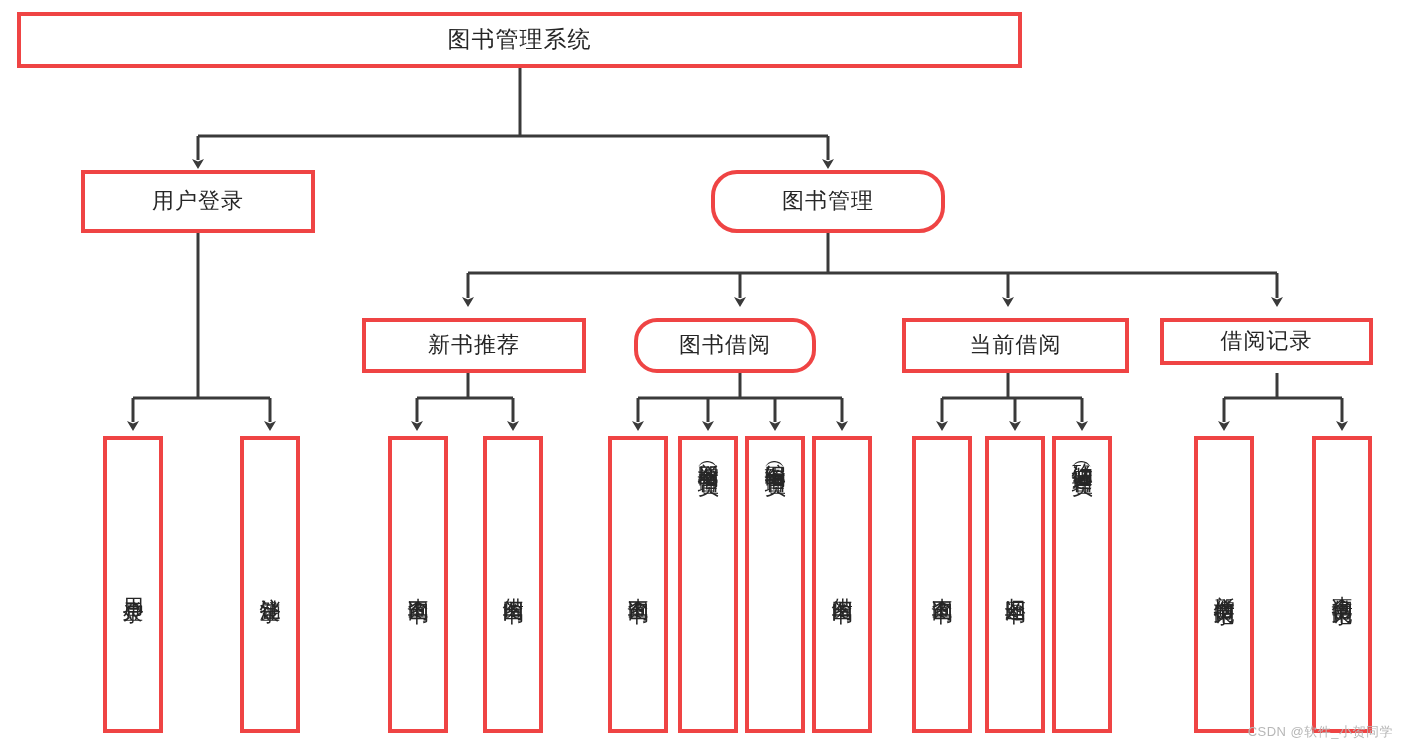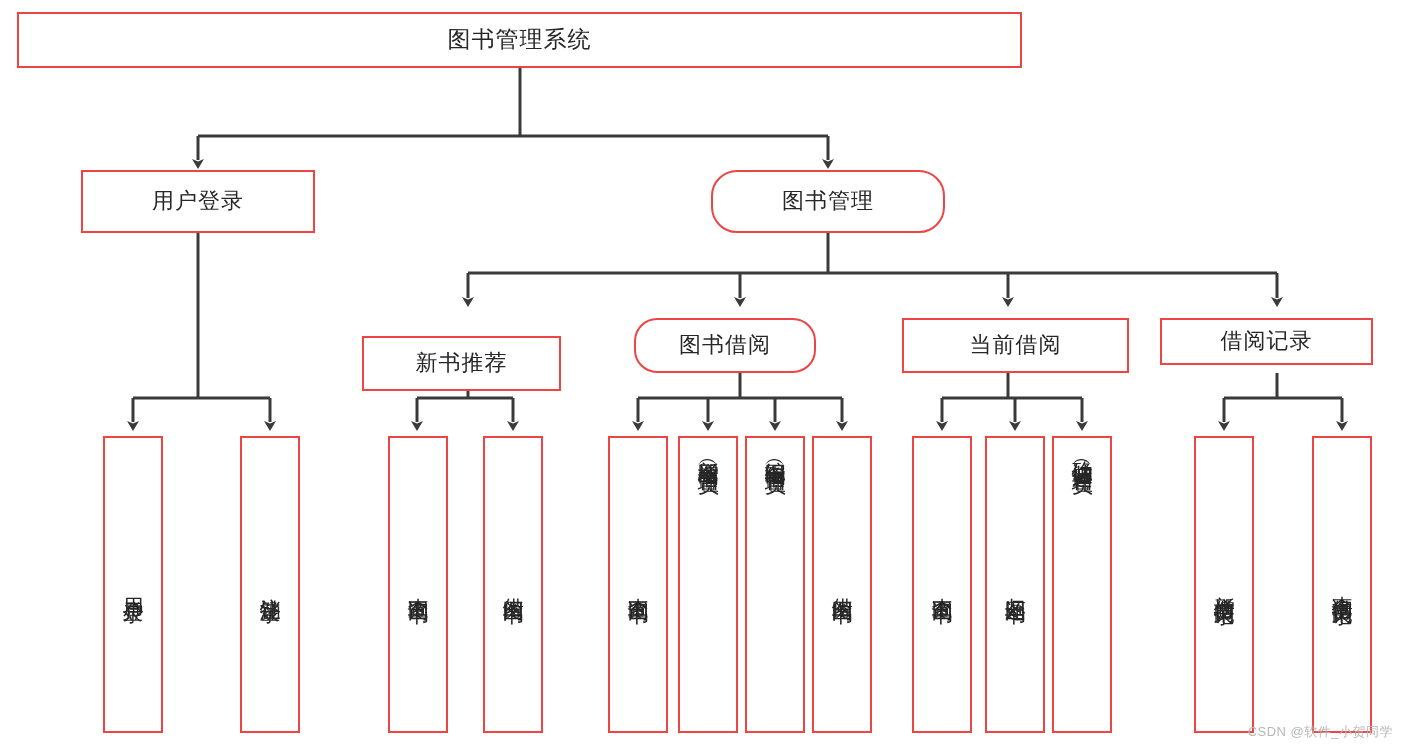--- a/index.html
+++ b/index.html
@@ -20,21 +20,21 @@
   #edges {
     position: absolute;
     left: 0;
     top: 0;
     width: 1405px;
     height: 747px;
   }
   .node {
     position: absolute;
     box-sizing: border-box;
-    border: 2px solid #ef4444;
+    border: 4px solid #ef4444;
     background: #ffffff;
     color: #262626;
     display: flex;
     align-items: center;
     justify-content: center;
     text-align: center;
   }
   .node.horiz {
     font-size: 22px;
     letter-spacing: 1px;
@@ -121,21 +121,21 @@
       <path d="M1224,398 L1224,422" marker-end="url(#arrow)"></path>
       <path d="M1342,398 L1342,422" marker-end="url(#arrow)"></path>
     </g>
   </svg>
 
   <div class="node horiz root" style="left:17px; top:12px; width:1005px; height:56px;">图书管理系统</div>
 
   <div class="node horiz" style="left:81px; top:170px; width:234px; height:63px;">用户登录</div>
   <div class="node horiz" style="left:711px; top:170px; width:234px; height:63px;border-radius:26px;">图书管理</div>
 
-  <div class="node horiz" style="left:362px; top:318px; width:199px; height:55px;margin-top:18px;">新书推荐</div>
+  <div class="node horiz" style="left:362px; top:318px; width:224px; height:55px;">新书推荐</div>
   <div class="node horiz" style="left:634px; top:318px; width:182px; height:55px;border-radius:23px;">图书借阅</div>
   <div class="node horiz" style="left:902px; top:318px; width:227px; height:55px;">当前借阅</div>
   <div class="node horiz" style="left:1160px; top:318px; width:213px; height:47px;">借阅记录</div>
 
   <div class="node vert mid" style="left:103px; top:436px; width:60px; height:297px;">用户登录</div>
   <div class="node vert mid" style="left:240px; top:436px; width:60px; height:297px;">注销登录</div>
 
   <div class="node vert mid" style="left:388px; top:436px; width:60px; height:297px;">查询图书</div>
   <div class="node vert mid" style="left:483px; top:436px; width:60px; height:297px;">借阅图书</div>
 

